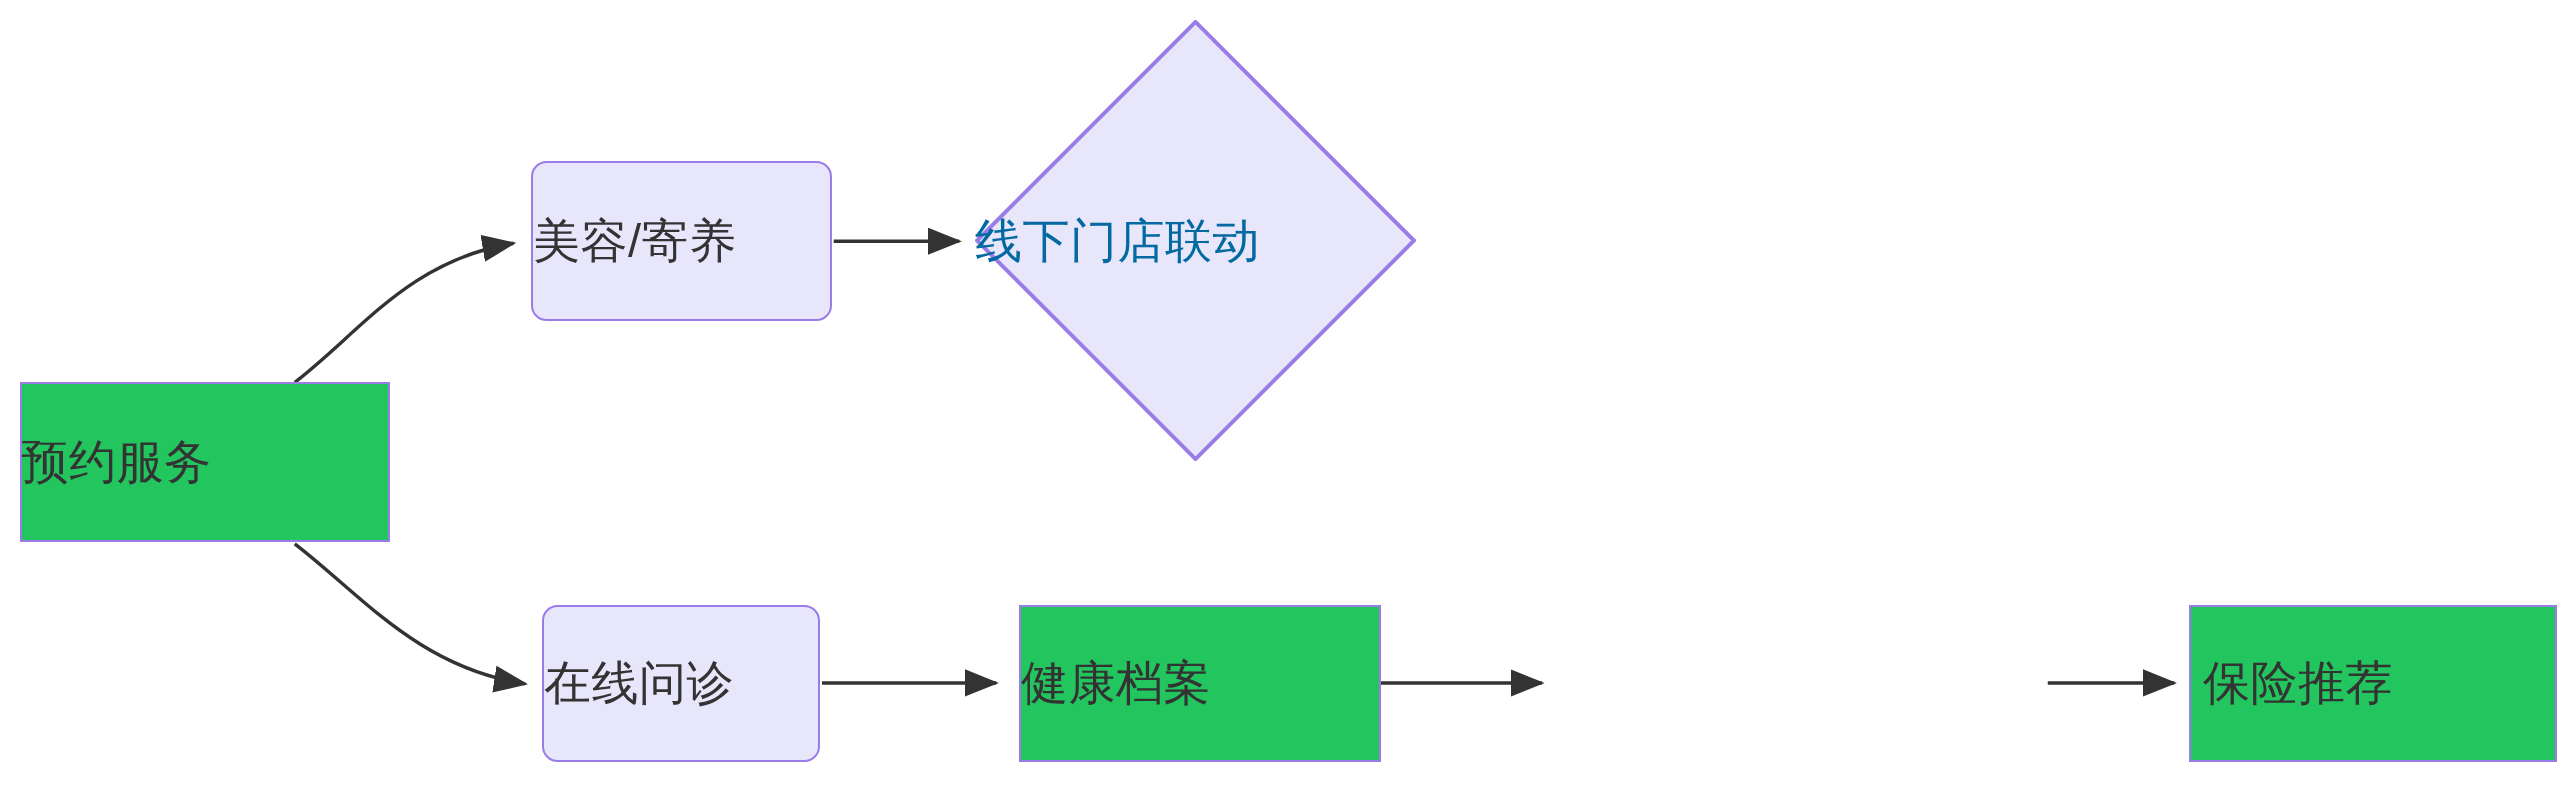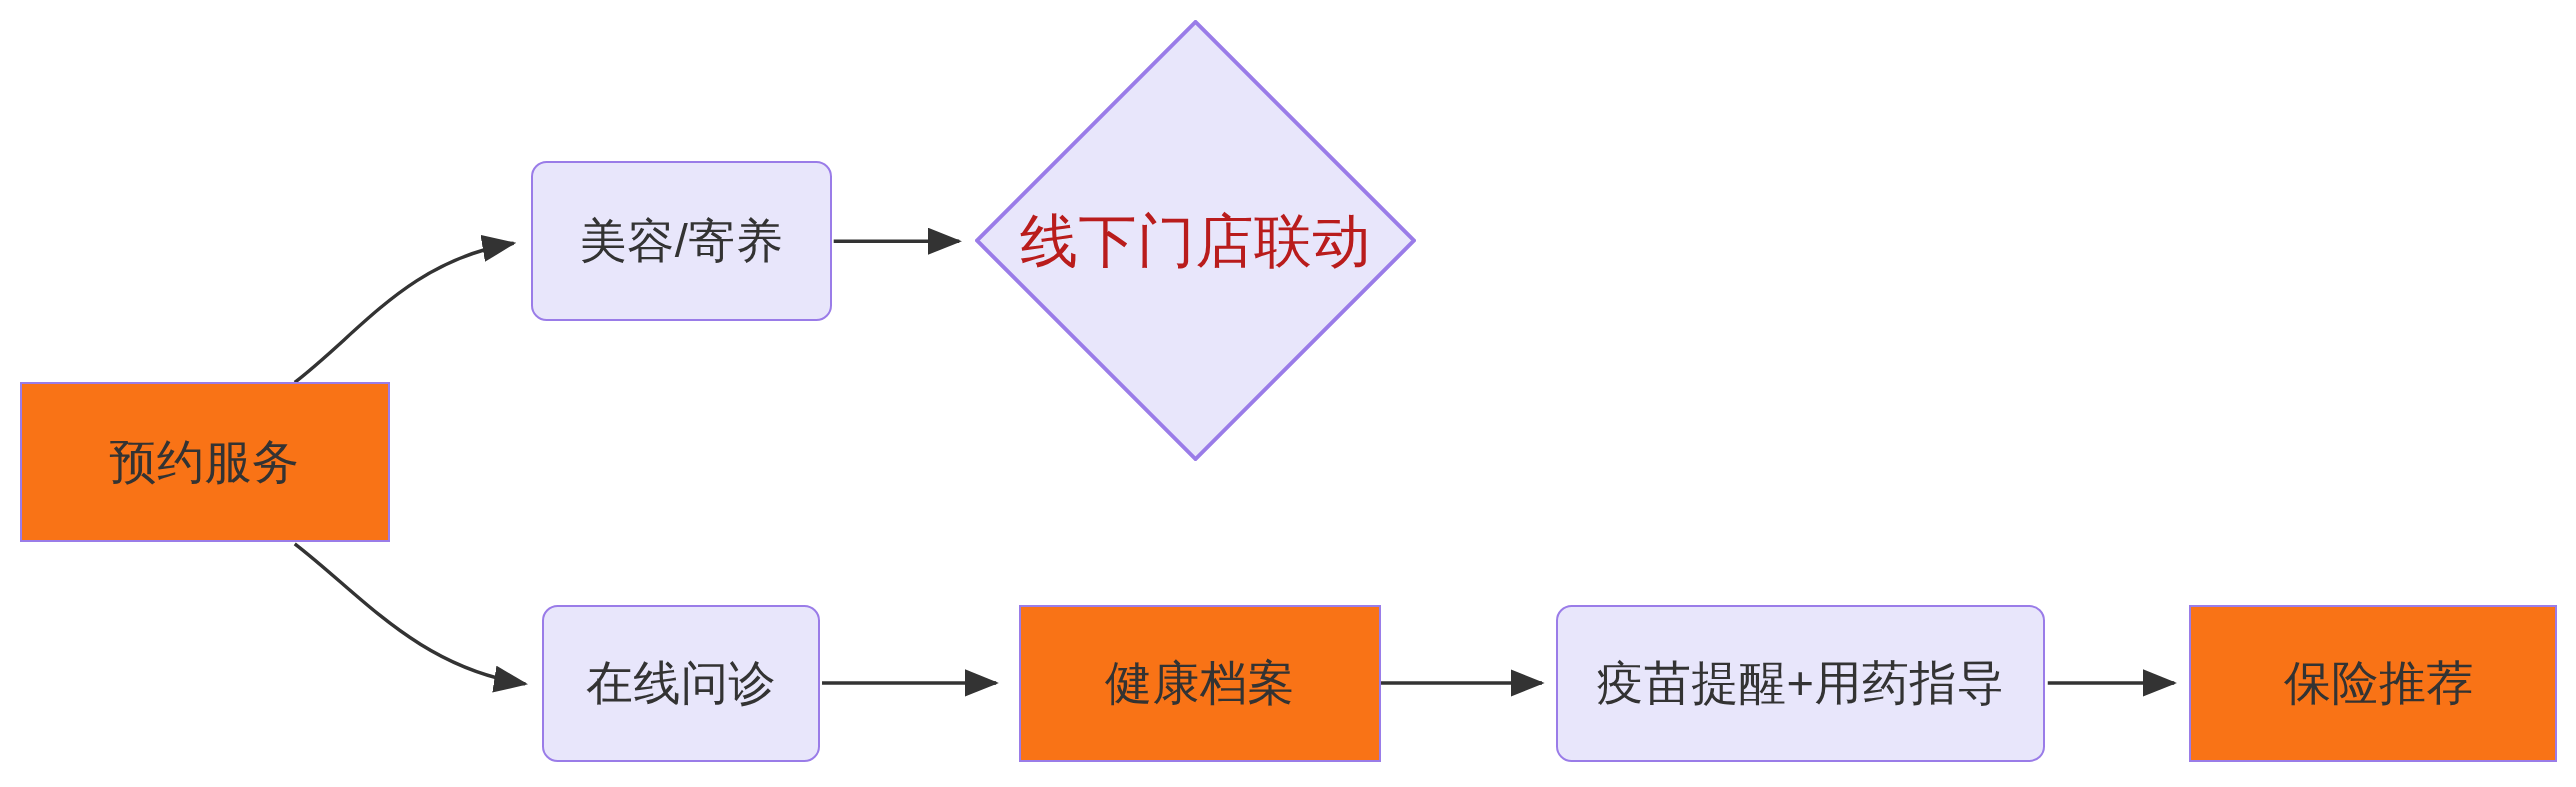--- a/index.html
+++ b/index.html
@@ -24,30 +24,29 @@
     top: 0;
     width: 2576px;
     height: 788px;
     pointer-events: none;
   }
   .node {
     position: absolute;
     box-sizing: border-box;
     display: flex;
     align-items: center;
-    justify-content: center;
     text-align: center;
     color: #333333;
     font-size: 47px;
     line-height: 1.2;
     letter-spacing: 0.5px;
     white-space: nowrap;
   }
   .node-rect {
-    background: #f97316;
+    background: #22c55e;
     border: 2.9px solid #9A7CE8;
     border-radius: 0;
   }
   .node-round {
     background: #E8E6FB;
     border: 2.9px solid #9A7CE8;
     border-radius: 15.6px;
   }
   .node-diamond {
     background: transparent;
@@ -56,22 +55,22 @@
   .diamond-shape {
     position: absolute;
     left: 0;
     top: 0;
     width: 100%;
     height: 100%;
   }
   .diamond-label {
     position: relative;
     z-index: 2;
-    color: #b91c1c;
-    font-size: 58px;
+    color: #0369a1;
+    font-size: 47px;
     white-space: nowrap;
   }
 </style>
 </head>
 <body>
 
 <div id="canvas">
 
   <svg id="edge-layer" viewBox="0 0 2648 810" width="2576" height="788" xmlns="http://www.w3.org/2000/svg">
     <defs>
@@ -109,22 +108,19 @@
   </div>
 
   <div class="node node-round" id="node-online-consult" style="left:542px; top:605px; width:278px; height:157px;">
     <span>在线问诊</span>
   </div>
 
   <div class="node node-rect" id="node-health-record" style="left:1012px; top:605px; width:362px; height:157px;margin-left:7px;">
     <span>健康档案</span>
   </div>
 
-  <div class="node node-round" id="node-vaccine-med" style="left:1556px; top:605px; width:489px; height:157px;">
-    <span>疫苗提醒+用药指导</span>
-  </div>
 
   <div class="node node-rect" id="node-insurance" style="left:2189px; top:605px; width:368px; height:157px;padding-left:12px;">
     <span>保险推荐</span>
   </div>
 
 </div>
 
 
 </body></html>

